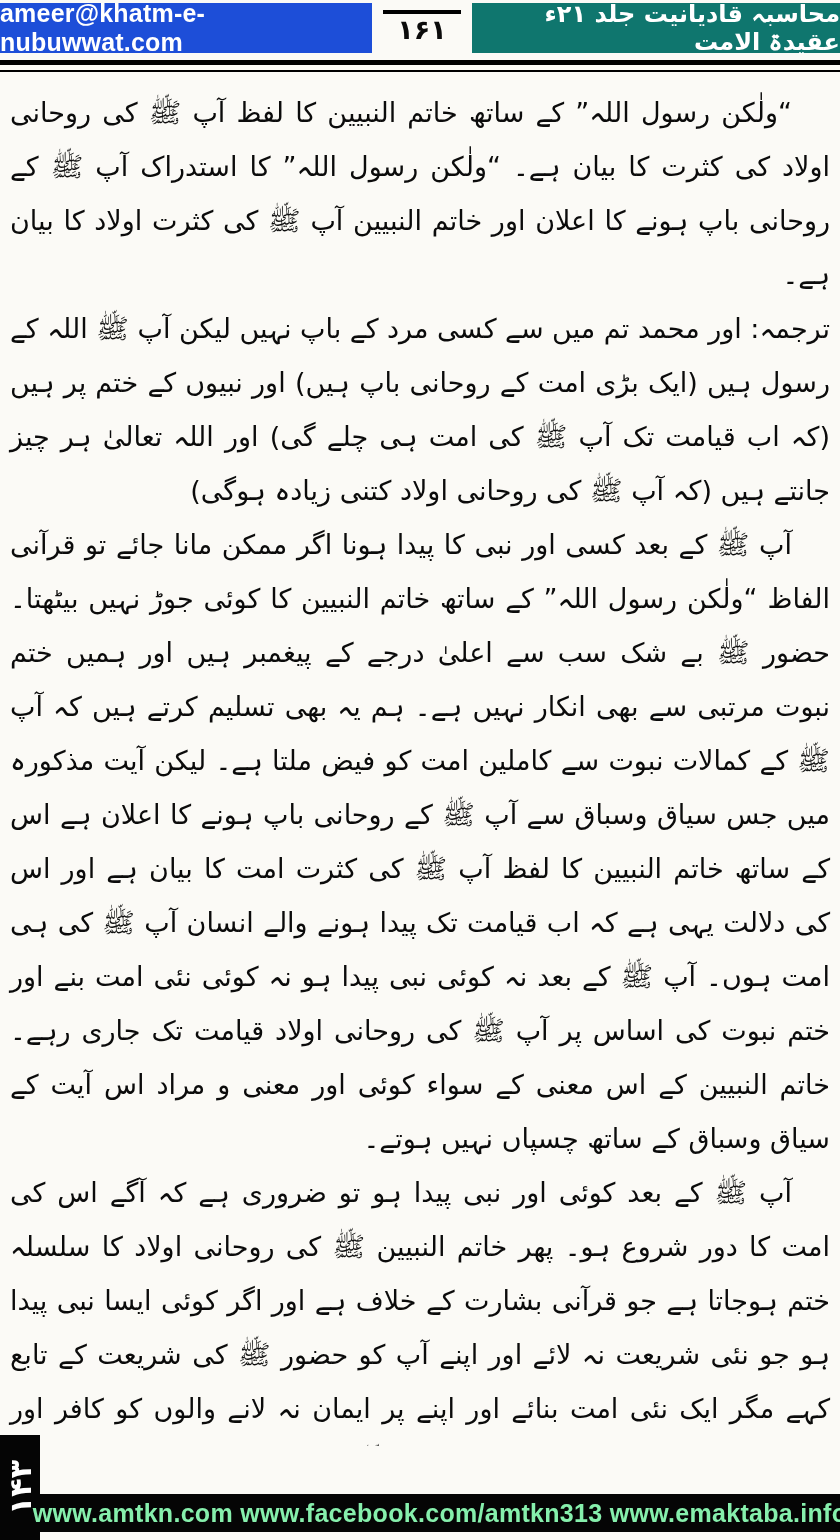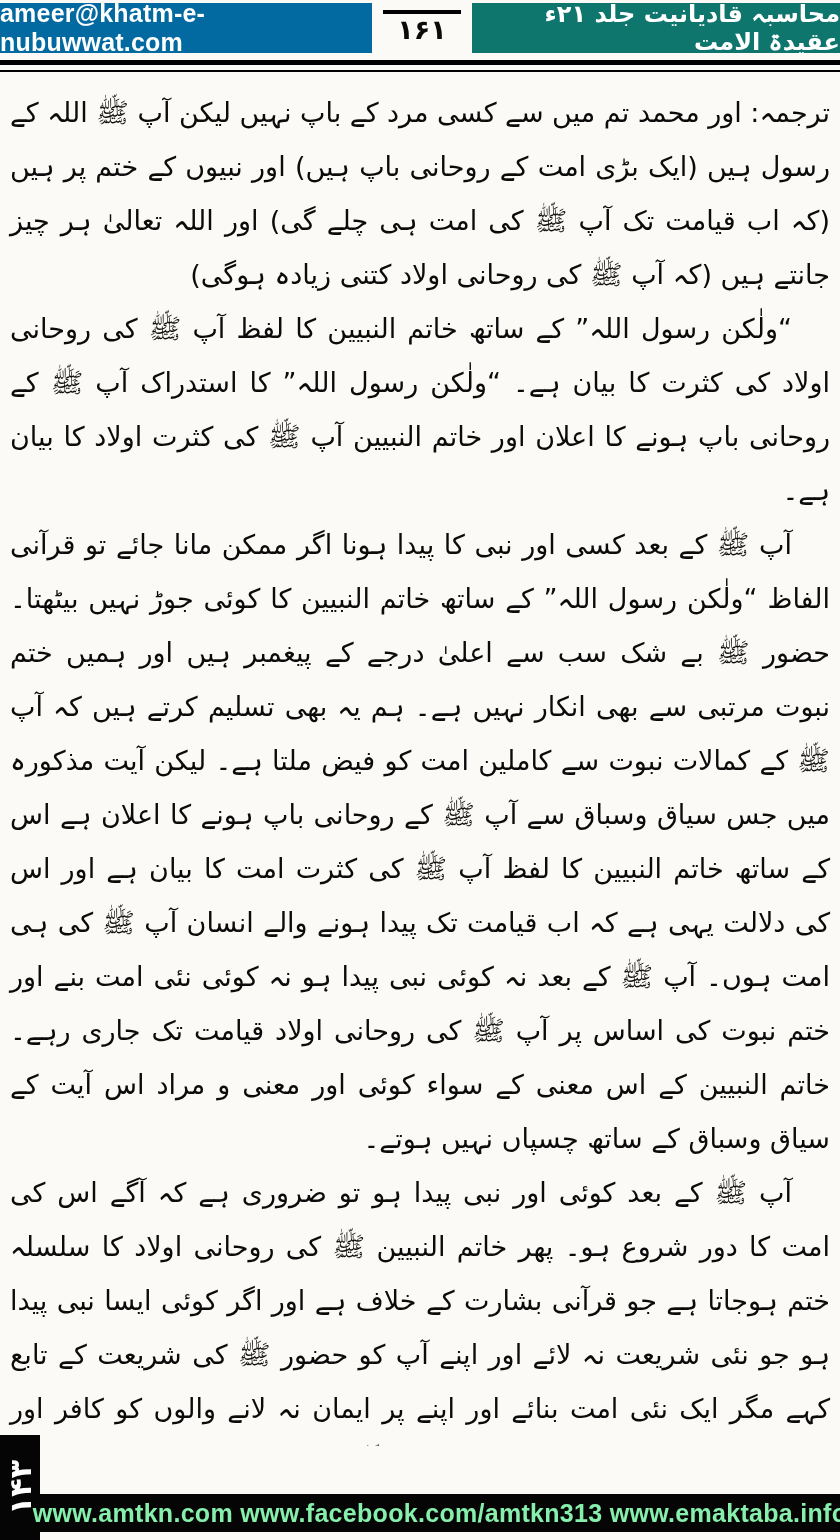--- a/index.html
+++ b/index.html
@@ -11,21 +11,21 @@
     overflow:hidden;
     font-family:"DejaVu Sans",sans-serif;
     color:#0b0b0b;
   }
   
   .topbar{
     display:flex;align-items:stretch;
     height:50px;margin-top:3px;
   }
   .hdr-left{
-    flex:0 0 372px;background:#0369a1;color:#fff;
+    flex:0 0 372px;background:#1d4ed8;color:#fff;
     display:flex;align-items:center;justify-content:center;
     font-family:"Liberation Sans","DejaVu Sans",sans-serif;
     font-weight:bold;font-size:25px;letter-spacing:0.2px;
   }
   .hdr-center{
     flex:1;display:flex;align-items:center;justify-content:center;
     background:#fbfaf6;
   }
   .hdr-center .pgnum{
     font-weight:bold;font-size:27px;
@@ -90,22 +90,22 @@
       <span class="pgnum">۱۶۱</span>
     </div>
     <div class="hdr-right">
       <span>محاسبہ قادیانیت جلد ۲۱ء عقیدۃ الامت</span>
     </div>
   </header>
 
   <div class="rule"></div>
 
   <main class="body-text" id="body-text">
+      <p class="para indent">“ولٰکن رسول اللہ” کے ساتھ خاتم النبیین کا لفظ آپ ﷺ کی روحانی اولاد کی کثرت کا بیان ہے۔ “ولٰکن رسول اللہ” کا استدراک آپ ﷺ کے روحانی باپ ہونے کا اعلان اور خاتم النبیین آپ ﷺ کی کثرت اولاد کا بیان ہے۔</p>
       <p class="para">ترجمہ: اور محمد تم میں سے کسی مرد کے باپ نہیں لیکن آپ ﷺ اللہ کے رسول ہیں (ایک بڑی امت کے روحانی باپ ہیں) اور نبیوں کے ختم پر ہیں (کہ اب قیامت تک آپ ﷺ کی امت ہی چلے گی) اور اللہ تعالیٰ ہر چیز جانتے ہیں (کہ آپ ﷺ کی روحانی اولاد کتنی زیادہ ہوگی)</p>
-      <p class="para indent">“ولٰکن رسول اللہ” کے ساتھ خاتم النبیین کا لفظ آپ ﷺ کی روحانی اولاد کی کثرت کا بیان ہے۔ “ولٰکن رسول اللہ” کا استدراک آپ ﷺ کے روحانی باپ ہونے کا اعلان اور خاتم النبیین آپ ﷺ کی کثرت اولاد کا بیان ہے۔</p>
       <p class="para indent">آپ ﷺ کے بعد کسی اور نبی کا پیدا ہونا اگر ممکن مانا جائے تو قرآنی الفاظ “ولٰکن رسول اللہ” کے ساتھ خاتم النبیین کا کوئی جوڑ نہیں بیٹھتا۔ حضور ﷺ بے شک سب سے اعلیٰ درجے کے پیغمبر ہیں اور ہمیں ختم نبوت مرتبی سے بھی انکار نہیں ہے۔ ہم یہ بھی تسلیم کرتے ہیں کہ آپ ﷺ کے کمالات نبوت سے کاملین امت کو فیض ملتا ہے۔ لیکن آیت مذکورہ میں جس سیاق وسباق سے آپ ﷺ کے روحانی باپ ہونے کا اعلان ہے اس کے ساتھ خاتم النبیین کا لفظ آپ ﷺ کی کثرت امت کا بیان ہے اور اس کی دلالت یہی ہے کہ اب قیامت تک پیدا ہونے والے انسان آپ ﷺ کی ہی امت ہوں۔ آپ ﷺ کے بعد نہ کوئی نبی پیدا ہو نہ کوئی نئی امت بنے اور ختم نبوت کی اساس پر آپ ﷺ کی روحانی اولاد قیامت تک جاری رہے۔ خاتم النبیین کے اس معنی کے سواء کوئی اور معنی و مراد اس آیت کے سیاق وسباق کے ساتھ چسپاں نہیں ہوتے۔</p>
       <p class="para indent">آپ ﷺ کے بعد کوئی اور نبی پیدا ہو تو ضروری ہے کہ آگے اس کی امت کا دور شروع ہو۔ پھر خاتم النبیین ﷺ کی روحانی اولاد کا سلسلہ ختم ہوجاتا ہے جو قرآنی بشارت کے خلاف ہے اور اگر کوئی ایسا نبی پیدا ہو جو نئی شریعت نہ لائے اور اپنے آپ کو حضور ﷺ کی شریعت کے تابع کہے مگر ایک نئی امت بنائے اور اپنے پر ایمان نہ لانے والوں کو کافر اور جہنمی قرار دے اور انہیں حضور اکرم ﷺ کی روحانی امت سے الگ کہے تو بھی حضور ﷺ خاتم النبیین کی امت کا تسلسل ٹوٹ جاتا ہے اور یہ مختصر سی اقلیت جو حضور اکرم ﷺ کی روحانی اولاد کی بیان کردہ کثرت کو توڑ کر وجود میں آئے گی گویا اپنے آپ کو حضور کی ہی امت کہے۔ اس کا وجود آیت خاتم النبیین کی کثرت امت کی بشارت کے قطعاً منافی ہوگا۔ پھر قرآنی اعلان وخاتم النبیین آپ کی روحانی ابوت اور آپ ﷺ کی روحانی اولاد کی کثرت پر کیسے</p>
     </main>
 
   <div class="side-num">
     <span class="side-num-text">۱۴۳</span>
   </div>
 
   <footer class="bottombar">
     <span>www.amtkn.com www.facebook.com/amtkn313 www.emaktaba.info</span>

